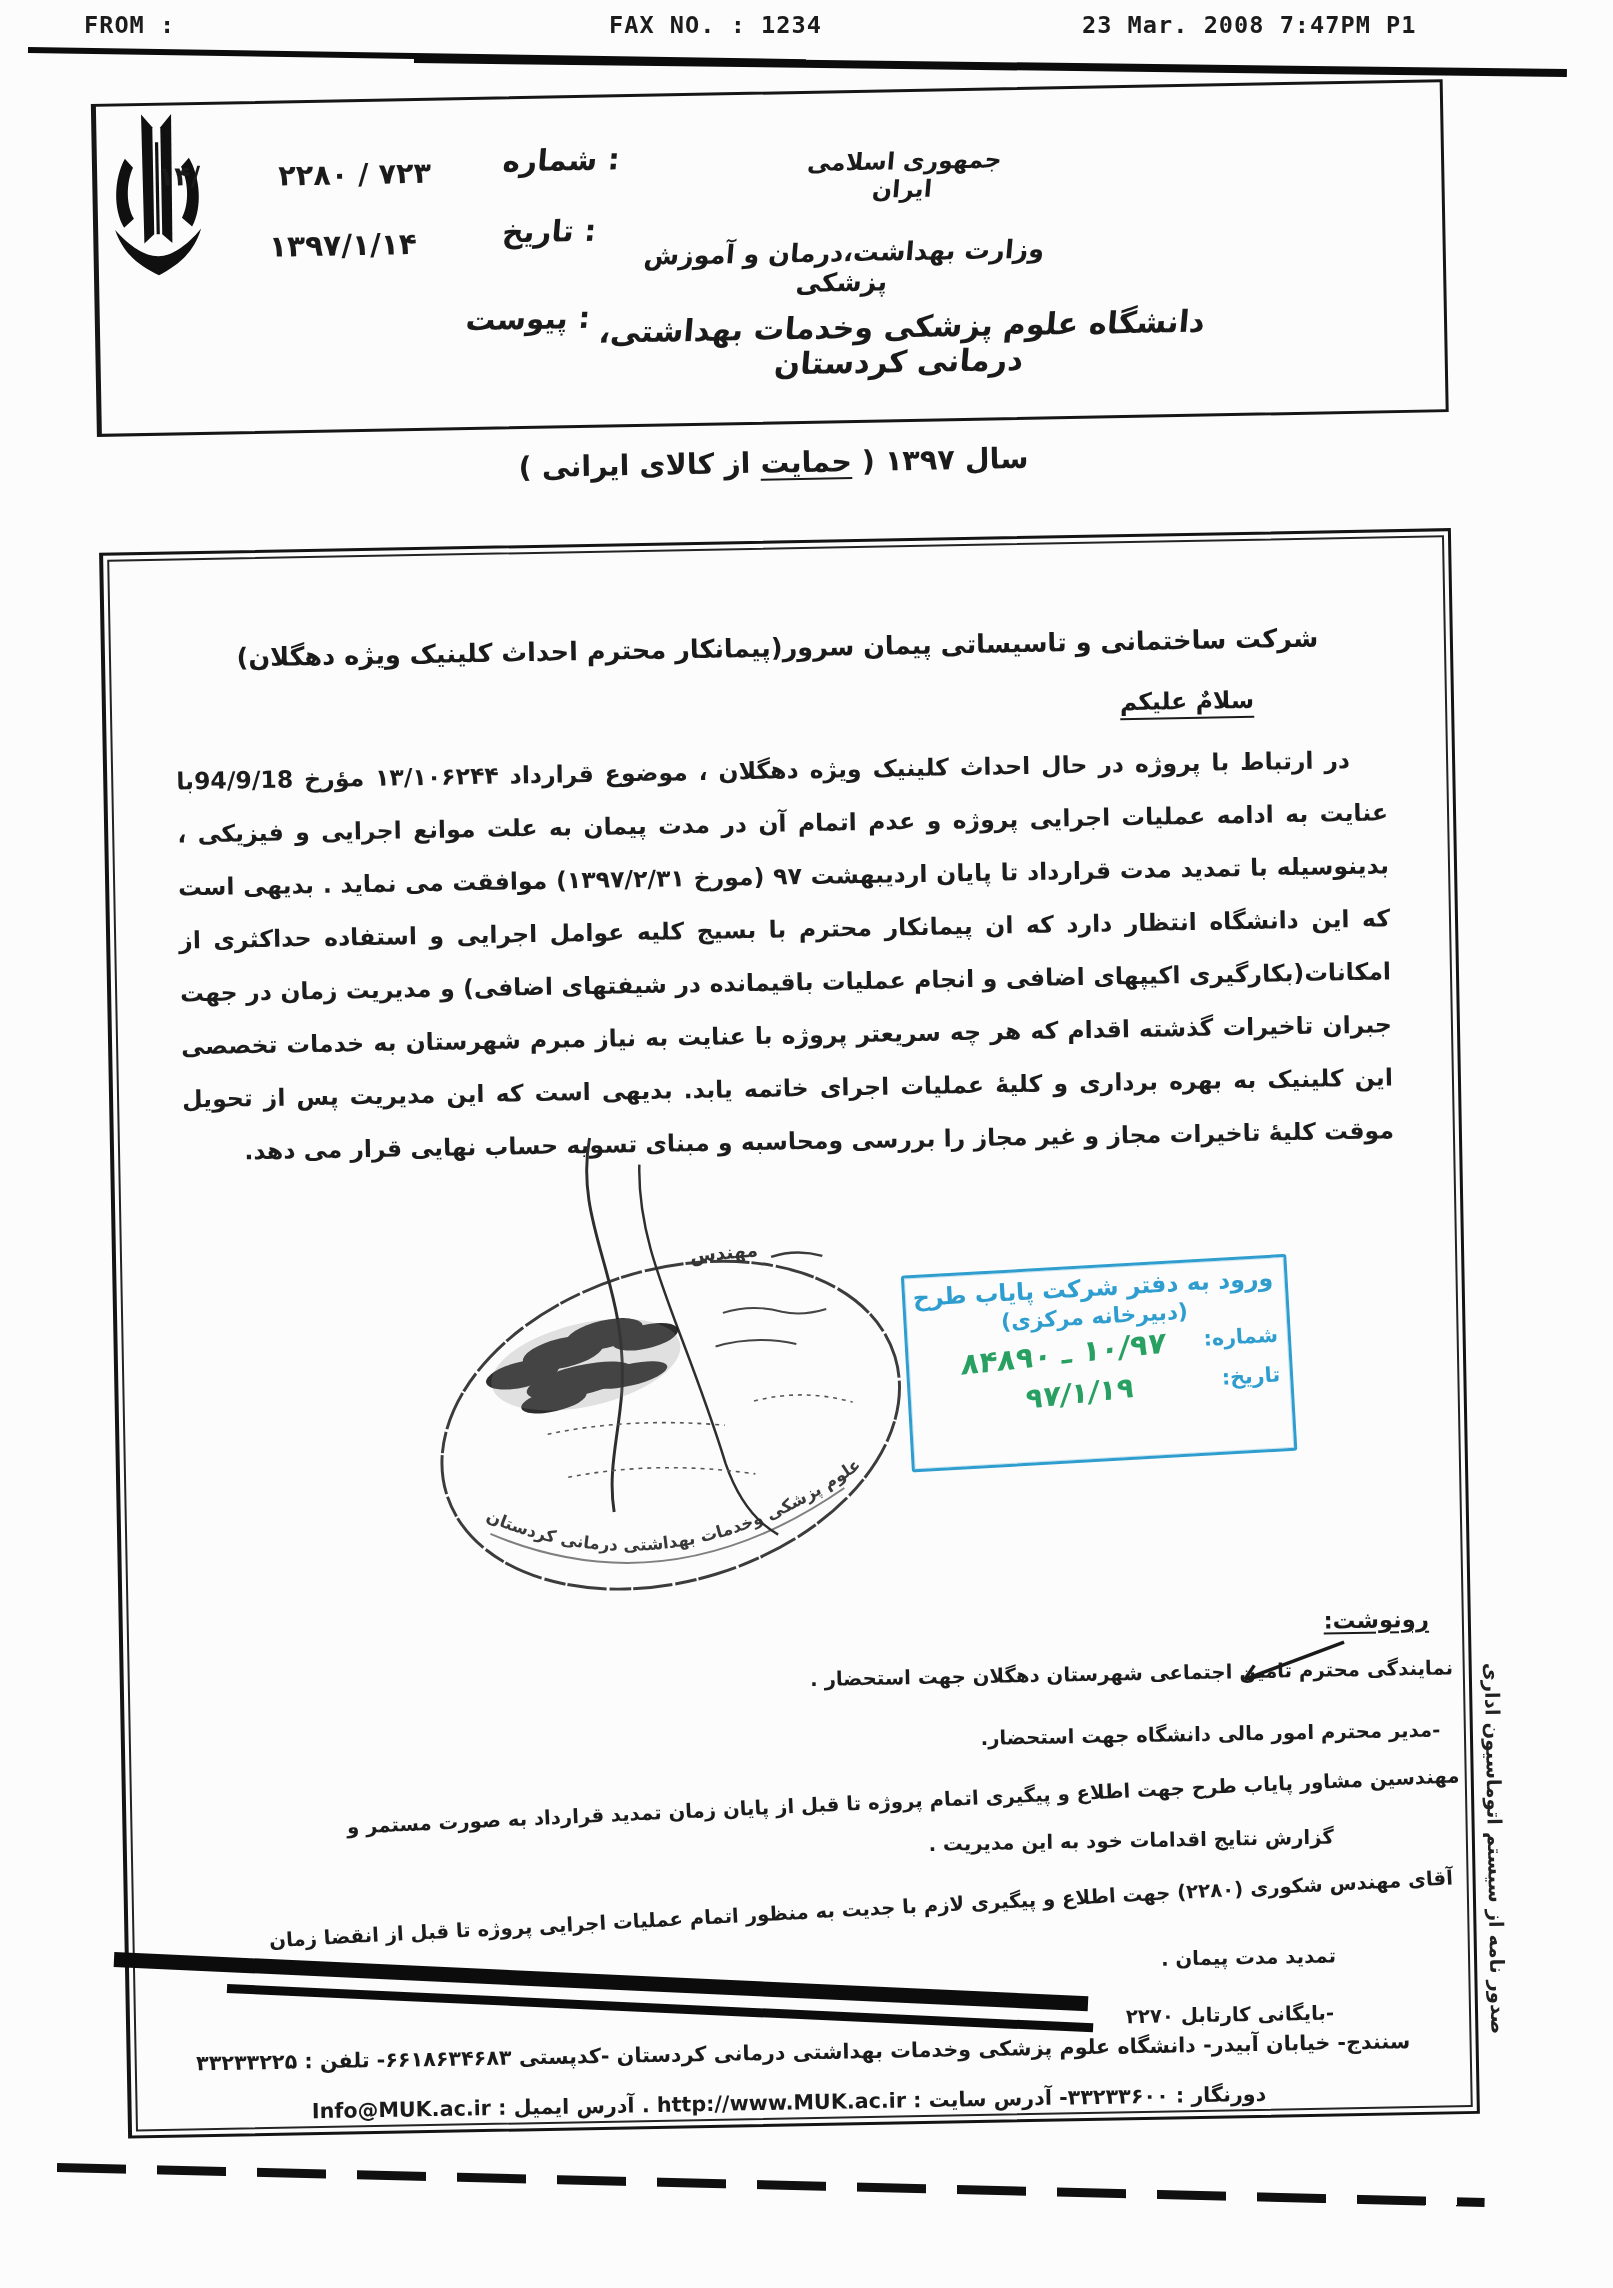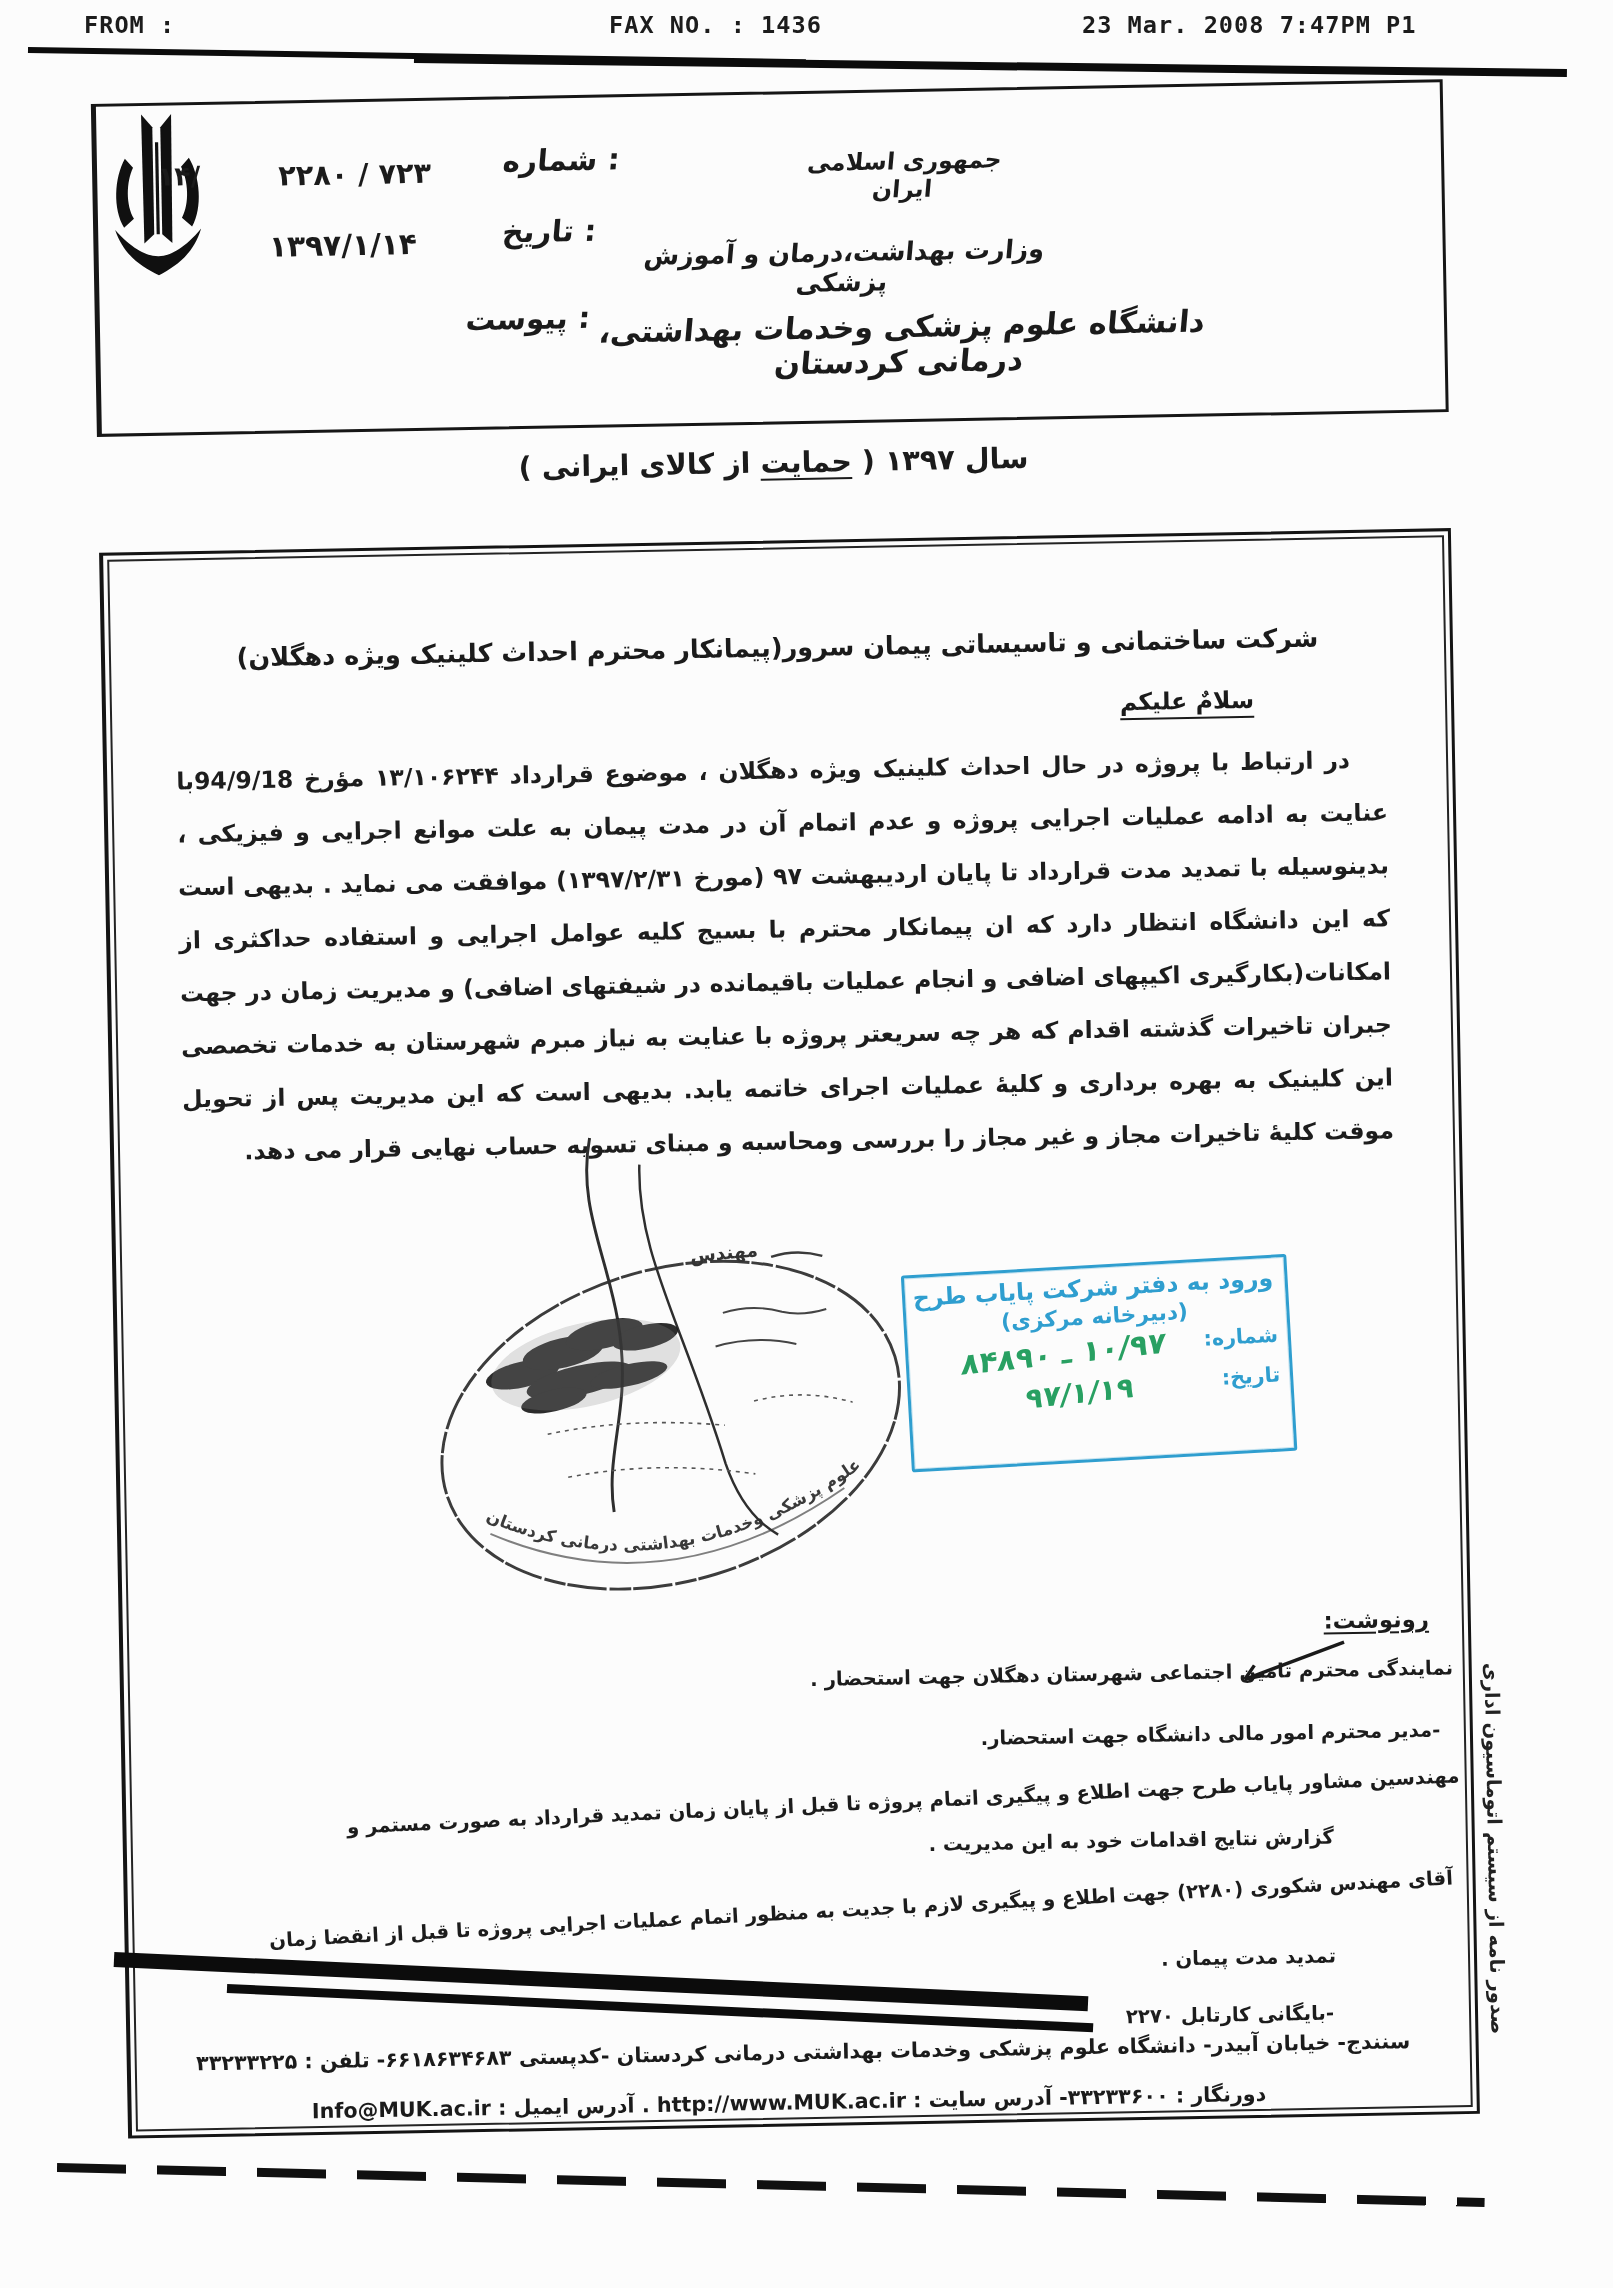--- a/index.html
+++ b/index.html
@@ -90,21 +90,21 @@
   
   .side-note { position:absolute; left:1470px; top:1525px; height:522px;
     writing-mode:vertical-rl; font-size:19.7px; font-weight:bold; direction:rtl;
     letter-spacing:2px; color:#222; }
 </style>
 </head>
 <body>
 
 <div class="fax-header">
   <span class="fax-from">FROM :</span>
-  <span class="fax-no">FAX NO. : 1436</span>
+  <span class="fax-no">FAX NO. : 1234</span>
   <span class="fax-ts">23 Mar. 2008  7:47PM  P1</span>
 </div>
 
 <div class="streak" style="left:27.6px; top:47px; width:778px; height:5.9px; transform:rotate(0.9deg);"></div>
 <div class="streak" style="left:414px; top:55px; width:1153px; height:7.9px; transform:rotate(0.7deg);"></div>
 <div class="streak" style="left:114px; top:1952px; width:975px; height:14.8px; transform:rotate(2.6deg);"></div>
 <div class="streak" style="left:227px; top:1984px; width:867px; height:8.9px; transform:rotate(2.6deg);"></div>
 <div class="streak dashed" style="left:57px; top:2163px; width:1428px; height:8.9px; transform:rotate(1.4deg);"></div>
 
 <div class="tilt">

